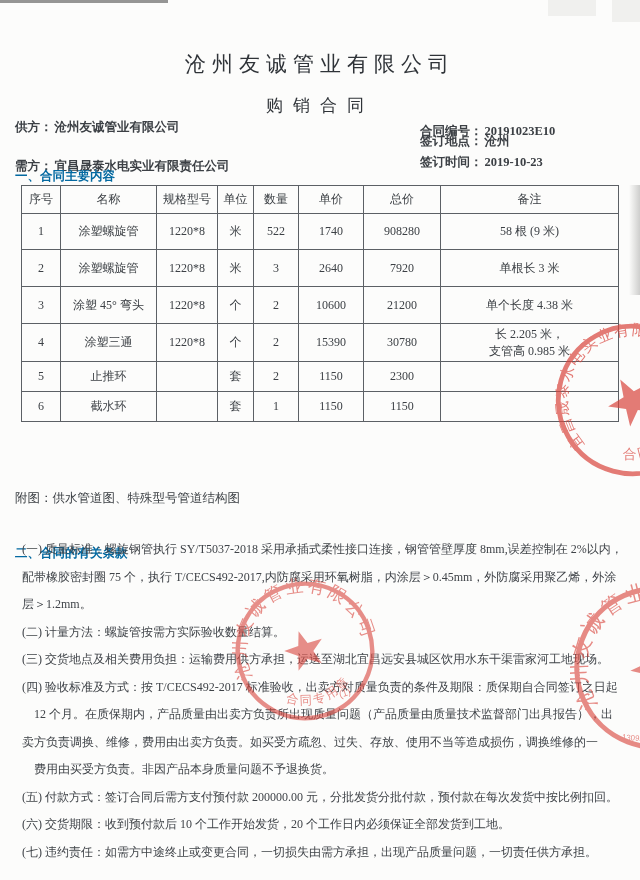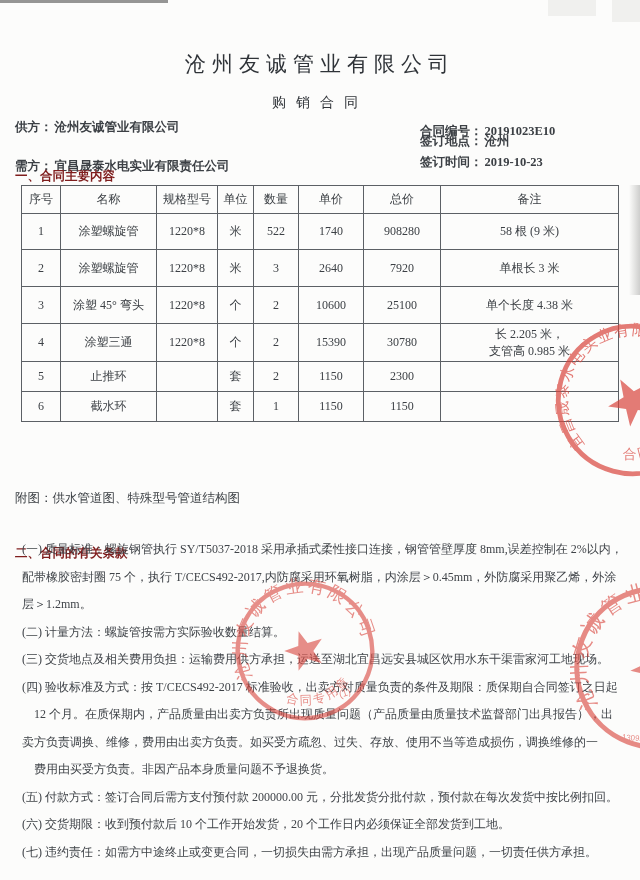--- a/index.html
+++ b/index.html
@@ -6,25 +6,25 @@
   body{
     width:640px;height:880px;position:relative;overflow:hidden;
     background:#fcfcfb;
     font-family:"Liberation Serif","DejaVu Serif",serif;
     color:#3c4045;
   }
   .abs{position:absolute;}
   .company-title{top:50px;left:0;width:640px;text-align:center;
     font-size:21px;letter-spacing:6px;color:#2f3338;}
   .doc-title{top:94px;left:0;width:640px;text-align:center;
-    font-size:14px;letter-spacing:10px;color:#2f3338;}
+    font-size:17px;letter-spacing:10px;color:#2f3338;}
   .meta-line{font-size:12.5px;color:#3c4045;white-space:nowrap;font-weight:bold;}
   .meta-line .lbl{margin-right:2px;}
   .bold{font-weight:bold;margin-top:9px;}
-  .sec-title{font-size:12.5px;font-weight:bold;color:#7f1d1d;}
+  .sec-title{font-size:12.5px;font-weight:bold;color:#0369a1;}
   table.items{
     position:absolute;left:21px;top:185px;width:597px;
     border-collapse:collapse;table-layout:fixed;
   }
   table.items th,table.items td{
     border:1px solid #5c6065;font-size:12px;font-weight:normal;
     text-align:center;color:#3c4045;padding:1px 2px;
     white-space:pre-line;overflow:hidden;
   }
   tr.h-hdr{height:28px;} tr.h36{height:36px;} tr.h37{height:37px;}
@@ -116,21 +116,21 @@
     <td>7920</td>
     <td>单根长 3 米</td>
   </tr>
   <tr class="h37">
     <td>3</td>
     <td>涂塑 45° 弯头</td>
     <td>1220*8</td>
     <td>个</td>
     <td>2</td>
     <td>10600</td>
-    <td>25100</td>
+    <td>21200</td>
     <td>单个长度 4.38 米</td>
   </tr>
   <tr class="h38">
     <td>4</td>
     <td>涂塑三通</td>
     <td>1220*8</td>
     <td>个</td>
     <td>2</td>
     <td>15390</td>
     <td>30780</td>

